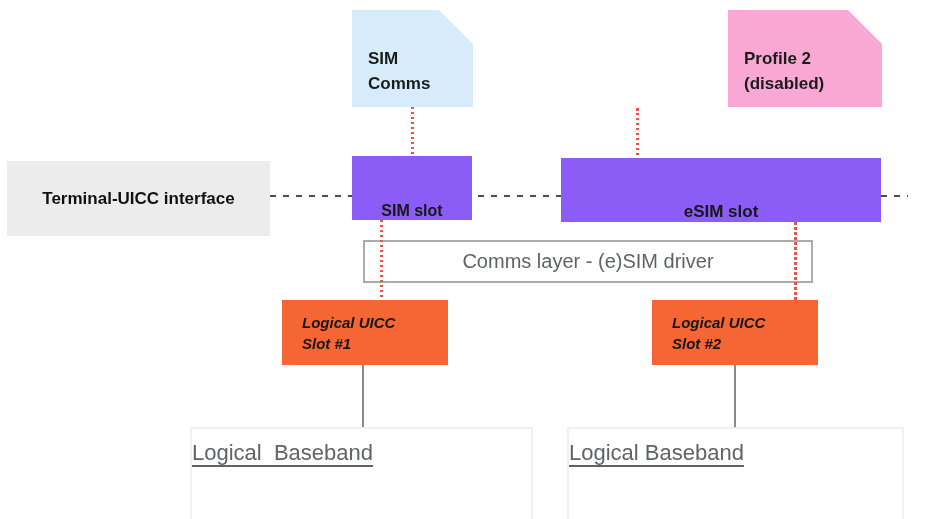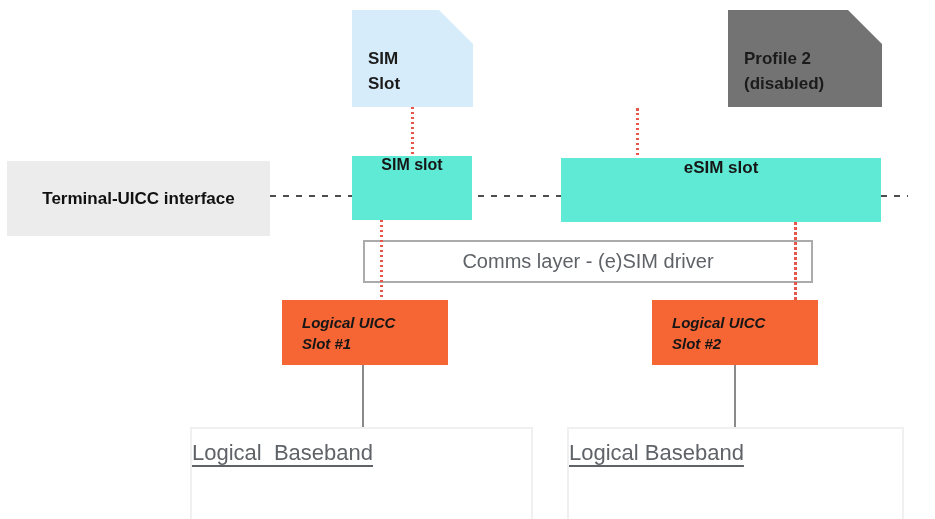--- a/index.html
+++ b/index.html
@@ -20,38 +20,38 @@
   .card {
     padding: 36px 0 0 16px;
     font-size: 17px;
     font-weight: bold;
     line-height: 25px;
     color: #1b1b1b;
     clip-path: polygon(0 0, calc(100% - 34px) 0, 100% 34px, 100% 100%, 0 100%);
     z-index: 1;
   }
   .card-blue { background: #d7ecfa; }
-  .card-gray { background: #737373; }
+  .card-gray { background: #f9a8d4; }
 
   .sim-card  { left: 352px; top: 10px; width: 121px; height: 97px; }
   .profile-1 { left: 562px; top: 10px; width: 151px; height: 97px; }
   .profile-2 { left: 728px; top: 10px; width: 154px; height: 97px; }
 
   
   .panel-gray {
     background: #ececec;
     display: flex; align-items: center; justify-content: center;
     color: #111111; font-weight: bold;
     z-index: 1;
   }
   .terminal { left: 7px; top: 161px; width: 263px; height: 75px; font-size: 17px; }
 
   .slot-orange {
-    background: #5eead4;
-    display: flex; align-items: flex-start; justify-content: center;
+    background: #8b5cf6;
+    display: flex; align-items: flex-end; justify-content: center;
     color: #161616; font-weight: bold;
     z-index: 1;
   }
   .sim-slot  { left: 352px; top: 156px; width: 120px; height: 64px; font-size: 16px; }
   .esim-slot { left: 561px; top: 158px; width: 320px; height: 64px; font-size: 17px; }
 
   .dashed-line {
     left: 270px; top: 195px; width: 638px; height: 2px;
     background: repeating-linear-gradient(to right, #4d4d4d 0 6px, transparent 6px 13px);
     z-index: 0;
@@ -115,21 +115,21 @@
 </style>
 </head>
 <body>
 
 <div class="diagram">
 
   <div class="node dashed-line"></div>
 
   <div class="node card card-blue sim-card">
     <span class="label">SIM
-Slot</span>
+Comms</span>
   </div>
   <div class="node card card-gray profile-2">
     <span class="label">Profile 2
 (disabled)</span>
   </div>
 
   <div class="node panel-gray terminal">
     <span class="label">Terminal-UICC interface</span>
   </div>
   <div class="node slot-orange sim-slot">

